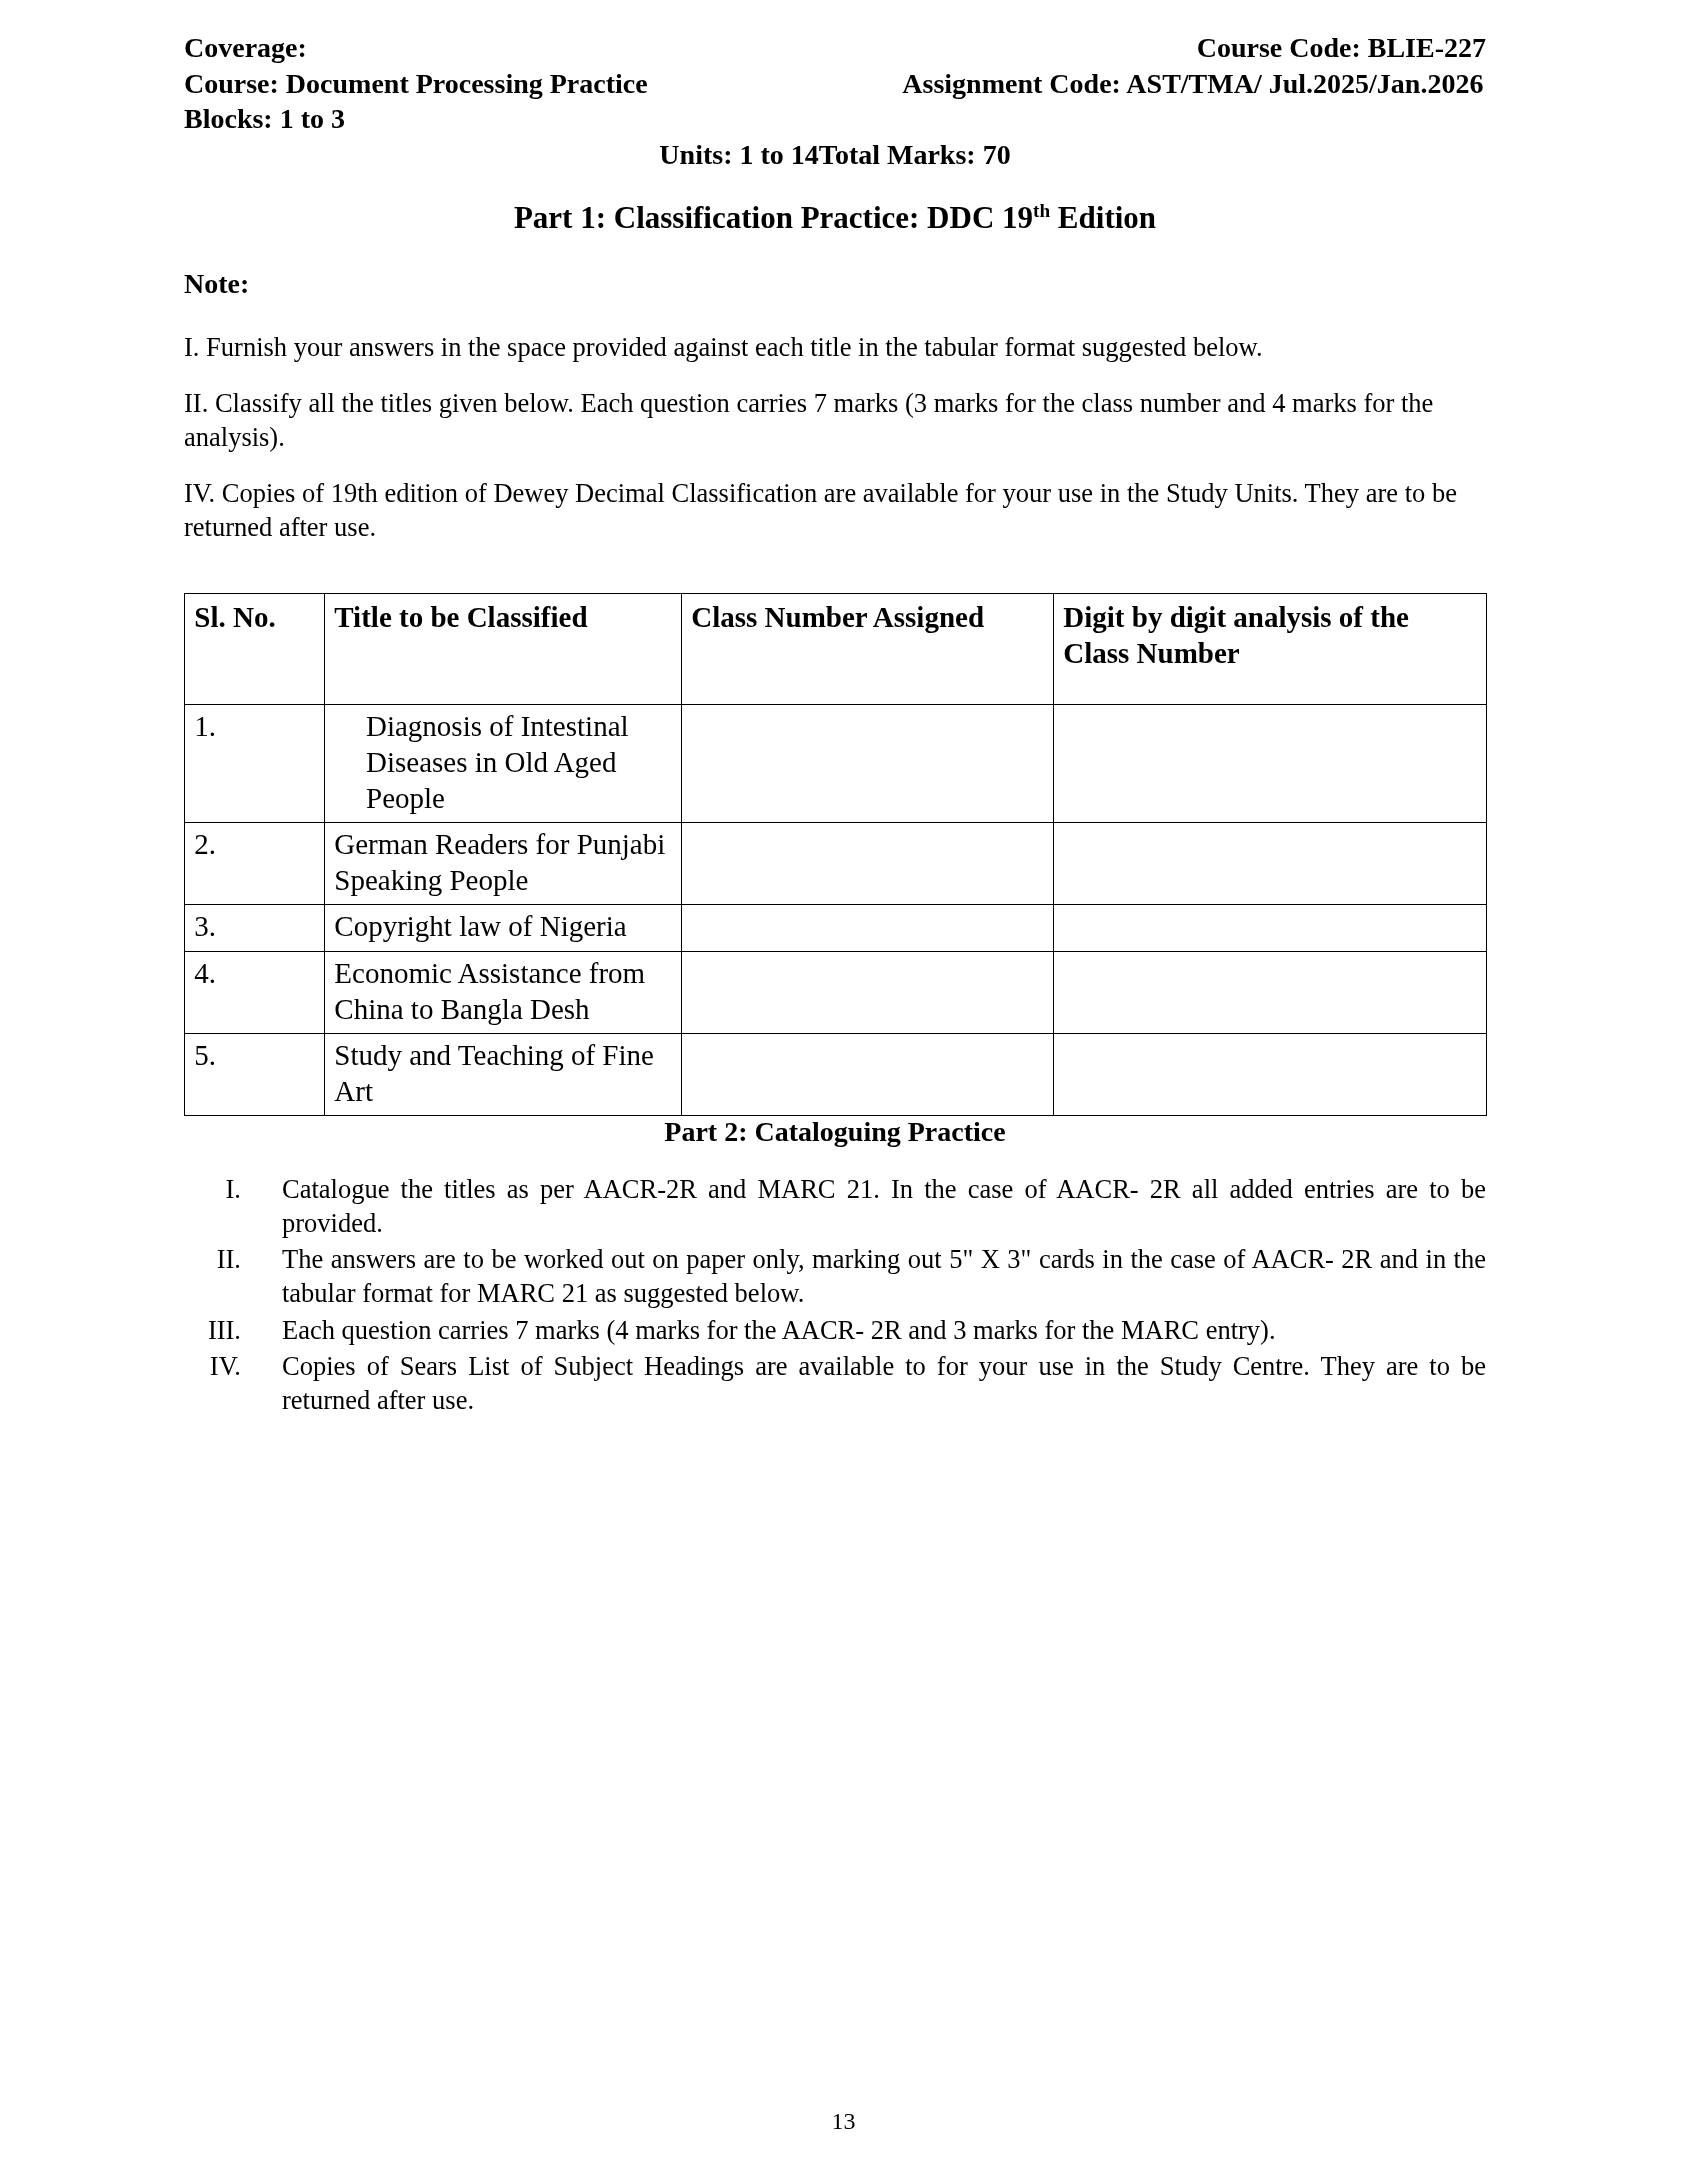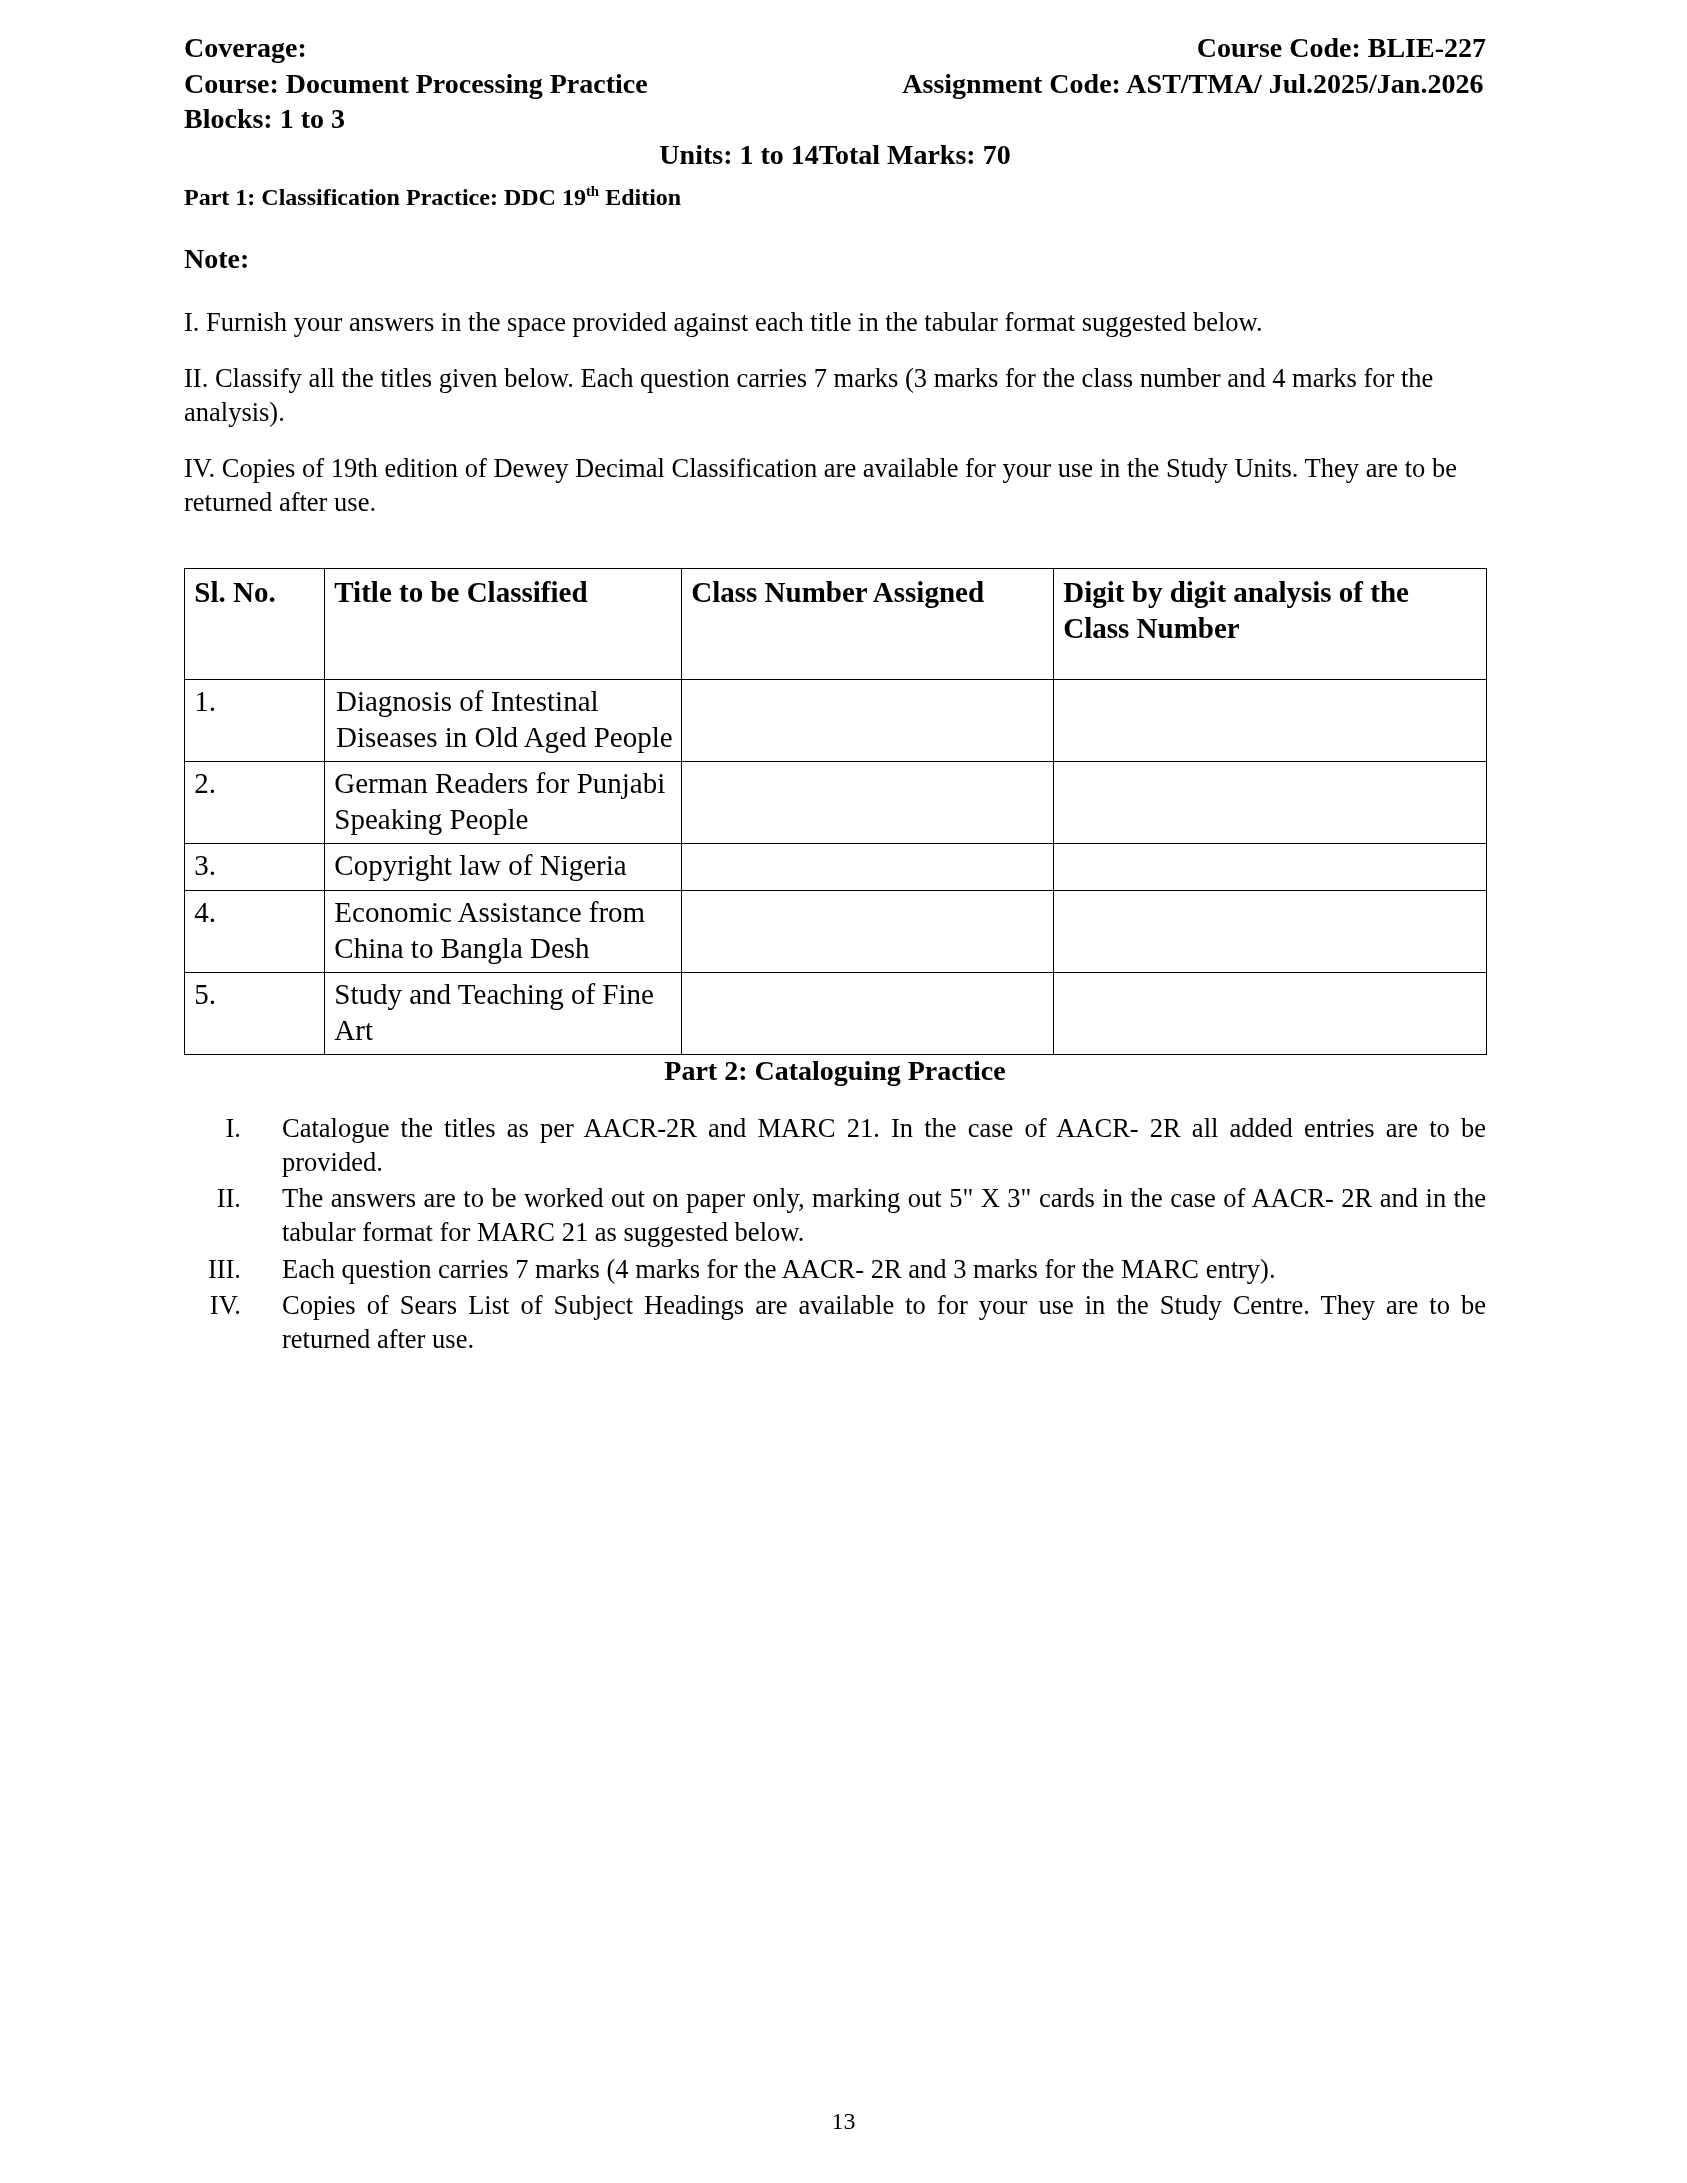--- a/index.html
+++ b/index.html
@@ -54,24 +54,24 @@
     white-space: nowrap;
   }
   .meta-left { text-align: left; }
   .meta-right { text-align: right; }
   .meta-row.r2 .meta-right { margin-right: 2.6px; }
   .meta-row.r3 { justify-content: flex-start; }
   .meta-row.r4 { justify-content: center; }
 
   
   .part-heading {
-    text-align: left;
-    font-weight: bold;
-    font-size: 24px;
-    margin-top: 12px;
+    text-align: center;
+    font-weight: bold;
+    font-size: 31px;
+    margin-top: 28px;
   }
   .part-heading sup {
     font-size: 0.62em;
     vertical-align: super;
     line-height: 0;
   }
   .part2-heading {
     text-align: center;
     font-weight: bold;
     font-size: 28px;
@@ -120,21 +120,21 @@
   col.c4 { width: 433px; }
 
   td.sl {
     text-align: center;
     padding-top: 5.3px;
   }
   td.title-cell {
     padding-left: 14.6px;
   }
   td.title-cell.indent {
-    padding-left: 11px;
+    padding-left: 41px;
   }
   td.blank-cell { }
 
   
   .p2-list {
     margin-top: 25px;
     font-size: 26.5px;
     line-height: 1.28;
   }
   .p2-item {

